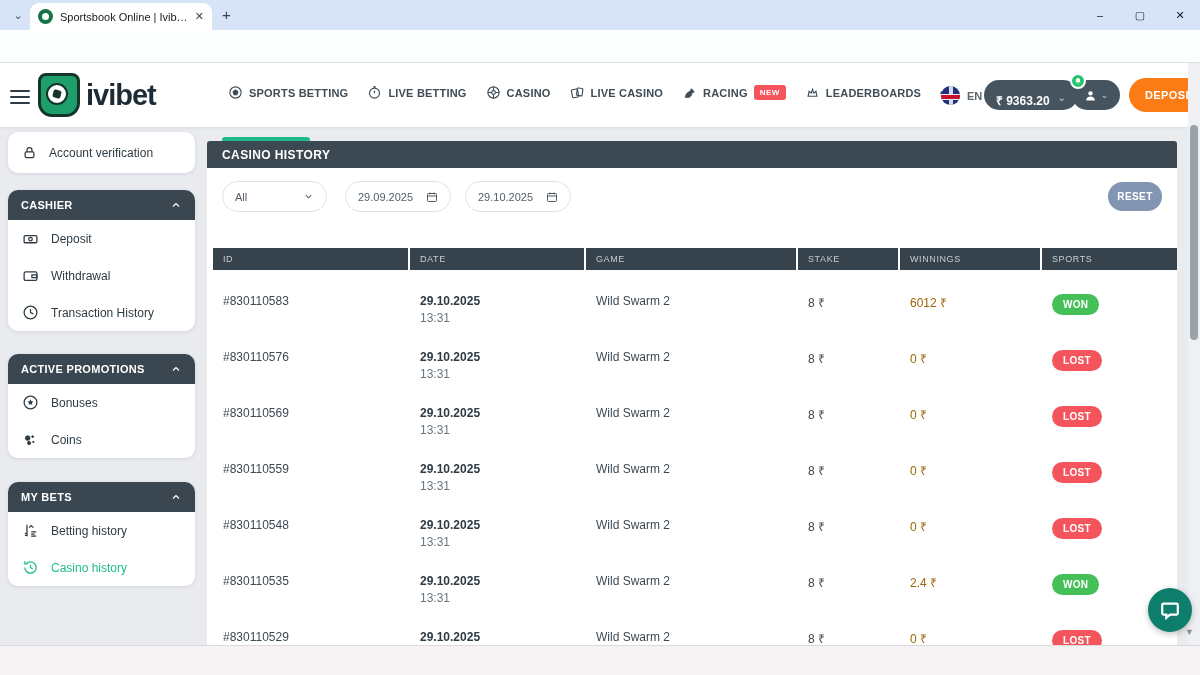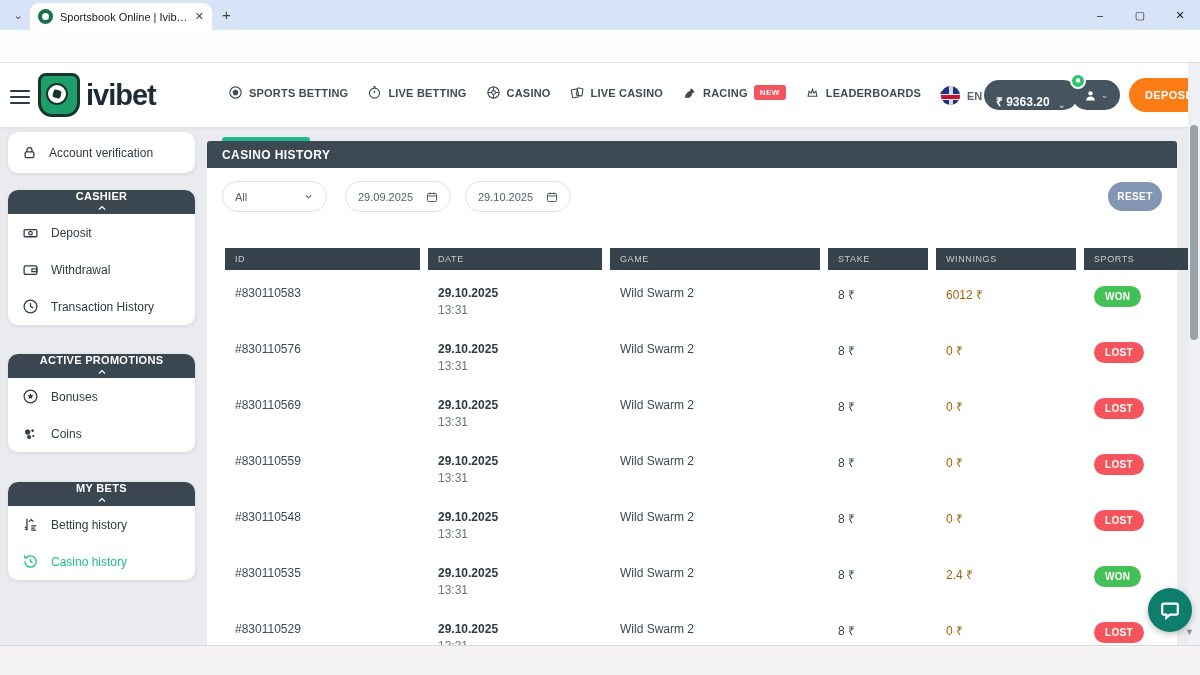--- a/index.html
+++ b/index.html
@@ -40,49 +40,49 @@
   .mainnav { left:228px; top:85px; display:flex; gap:19px; }
   .nav-item { display:flex; align-items:center; gap:6px; color:#3f4c56; font-size:11px; font-weight:bold; letter-spacing:.2px; cursor:pointer; }
   .nav-item svg { stroke:#3f4c56; }
   .badge-new { background:#f4555c; color:#fff; font-size:8px; font-weight:bold; padding:3px 6px; border-radius:3px; letter-spacing:.5px; }
   .nav-more { color:#3f4c56; font-size:13px; font-weight:bold; letter-spacing:2px; }
   .lang-wrap { left:941px; top:85px; display:flex; align-items:center; gap:7px; }
   .flag { width:19px; height:19px; border-radius:50%; background:#21317d; position:relative; overflow:hidden; }
   .flag:before { content:""; position:absolute; left:8px; top:0; width:4px; height:19px; background:#d6dce6; box-shadow:0 0 0 0 #fff; }
   .flag:after { content:""; position:absolute; left:0; top:8px; width:19px; height:4px; background:#c8102e; border-top:1px solid #e8ecf2; border-bottom:1px solid #e8ecf2; }
   .lang-label { font-size:11px; color:#5a666f; font-weight:bold; }
-  .balance-pill { left:984px; top:80px; height:30px; background:#46545f; border-radius:15px; display:flex; align-items:flex-end; gap:8px; padding:0 12px; color:#fff; }
+  .balance-pill { left:984px; top:80px; height:30px; background:#46545f; border-radius:15px; display:flex; align-items:flex-start; gap:8px; padding:12px 12px; color:#fff; }
   .balance-text { font-size:12px; font-weight:bold; }
   .avatar-pill { left:1072px; top:80px; width:48px; height:30px; background:#46545f; border-radius:15px; display:flex; align-items:center; justify-content:center; gap:4px; position:absolute; }
   .notif-dot { position:absolute; left:-2px; top:-7px; width:16px; height:16px; background:#27c46d; border-radius:50%; border:2px solid #fff; display:flex; align-items:center; justify-content:center; }
   .deposit-btn { left:1129px; top:78px; height:34px; padding:0 16px; background:#fb7b14; border:none; border-radius:17px; color:#fff; font-size:11px; font-weight:bold; letter-spacing:.4px; line-height:34px; }
 
   
   .side-card { left:8px; width:187px; background:#fff; border-radius:10px; box-shadow:0 1px 4px rgba(30,40,50,.10); overflow:hidden; }
   .side-single { display:flex; align-items:center; gap:12px; padding:13px 14px; }
-  .side-head { background:#3a4750; color:#fff; display:flex; align-items:center; justify-content:space-between; padding:0 13px; font-size:11px; font-weight:bold; letter-spacing:.3px;flex-direction:column; }
+  .side-head { background:#3a4750; color:#fff; display:flex; align-items:center; justify-content:space-between; padding:9px 13px; font-size:11px; font-weight:bold; letter-spacing:.3px; }
   .side-item { display:flex; align-items:center; gap:12px; padding:10px 14px; font-size:12px; color:#2f3b44; cursor:pointer; }
   .side-item svg { stroke:#2f3b44; flex:none; }
   .side-item.active { color:#1fbd8f; }
   .side-item.active svg { stroke:#1fbd8f; }
   .side-label { font-size:12px; color:#2f3b44; }
 
   
   .green-stripe { left:222px; top:137px; width:88px; height:4px; background:#21ba8e; border-radius:3px 3px 0 0; }
   .title-bar { left:207px; top:141px; width:970px; height:27px; background:#3c4852; border-radius:3px 3px 0 0; display:flex; align-items:center; padding:0 15px; }
   .title-text { color:#fff; font-size:12px; font-weight:bold; letter-spacing:.4px; }
   .content-panel { left:207px; top:168px; width:970px; height:477px; background:#fff; }
   .filters { position:relative; height:80px; }
   .filter-pill { position:absolute; top:13px; height:31px; border:1px solid #dde2e8; border-radius:16px; display:flex; align-items:center; justify-content:space-between; padding:0 12px; background:#fff; }
   .filter-pill .ftext { font-size:11px; color:#55616b; }
   .reset-btn { position:absolute; right:15px; top:14px; width:54px; height:29px; background:#8296b4; border:none; border-radius:15px; color:#fff; font-size:10px; font-weight:bold; letter-spacing:.4px; }
   .table-wrap { position:relative; margin-left:6px; width:964px; }
-  .thead, .trow { display:grid; grid-template-columns:195px 174px 210px 100px 140px 135px; column-gap:8px;margin-left:12px; }
+  .thead, .trow { display:grid; grid-template-columns:195px 174px 210px 100px 140px 135px; column-gap:2px; }
   .th { background:#37434c; color:#c3cdd3; font-size:9px; letter-spacing:.6px; height:22px; line-height:22px; padding-left:10px; }
-  .trow { min-height:56px; align-items:start; padding-top:0; }
+  .trow { min-height:56px; align-items:start; padding-top:8px; }
   .td { padding:16px 0 0 10px; font-size:12px; color:#3b4854; }
   .td .date { font-weight:bold; color:#2e3b44; }
   .td .time { color:#6a7680; margin-top:3px; }
   .td.win { color:#a16207; }
   .pill { display:inline-block; padding:5px 11px; border-radius:13px; color:#fff; font-size:10px; font-weight:bold; letter-spacing:.3px; }
   .pill.won { background:#45c058; }
   .pill.lost { background:#f4555c; }
 
   
   .scroll-track { left:1188px; top:63px; width:12px; height:582px; background:#eef0f3; }

